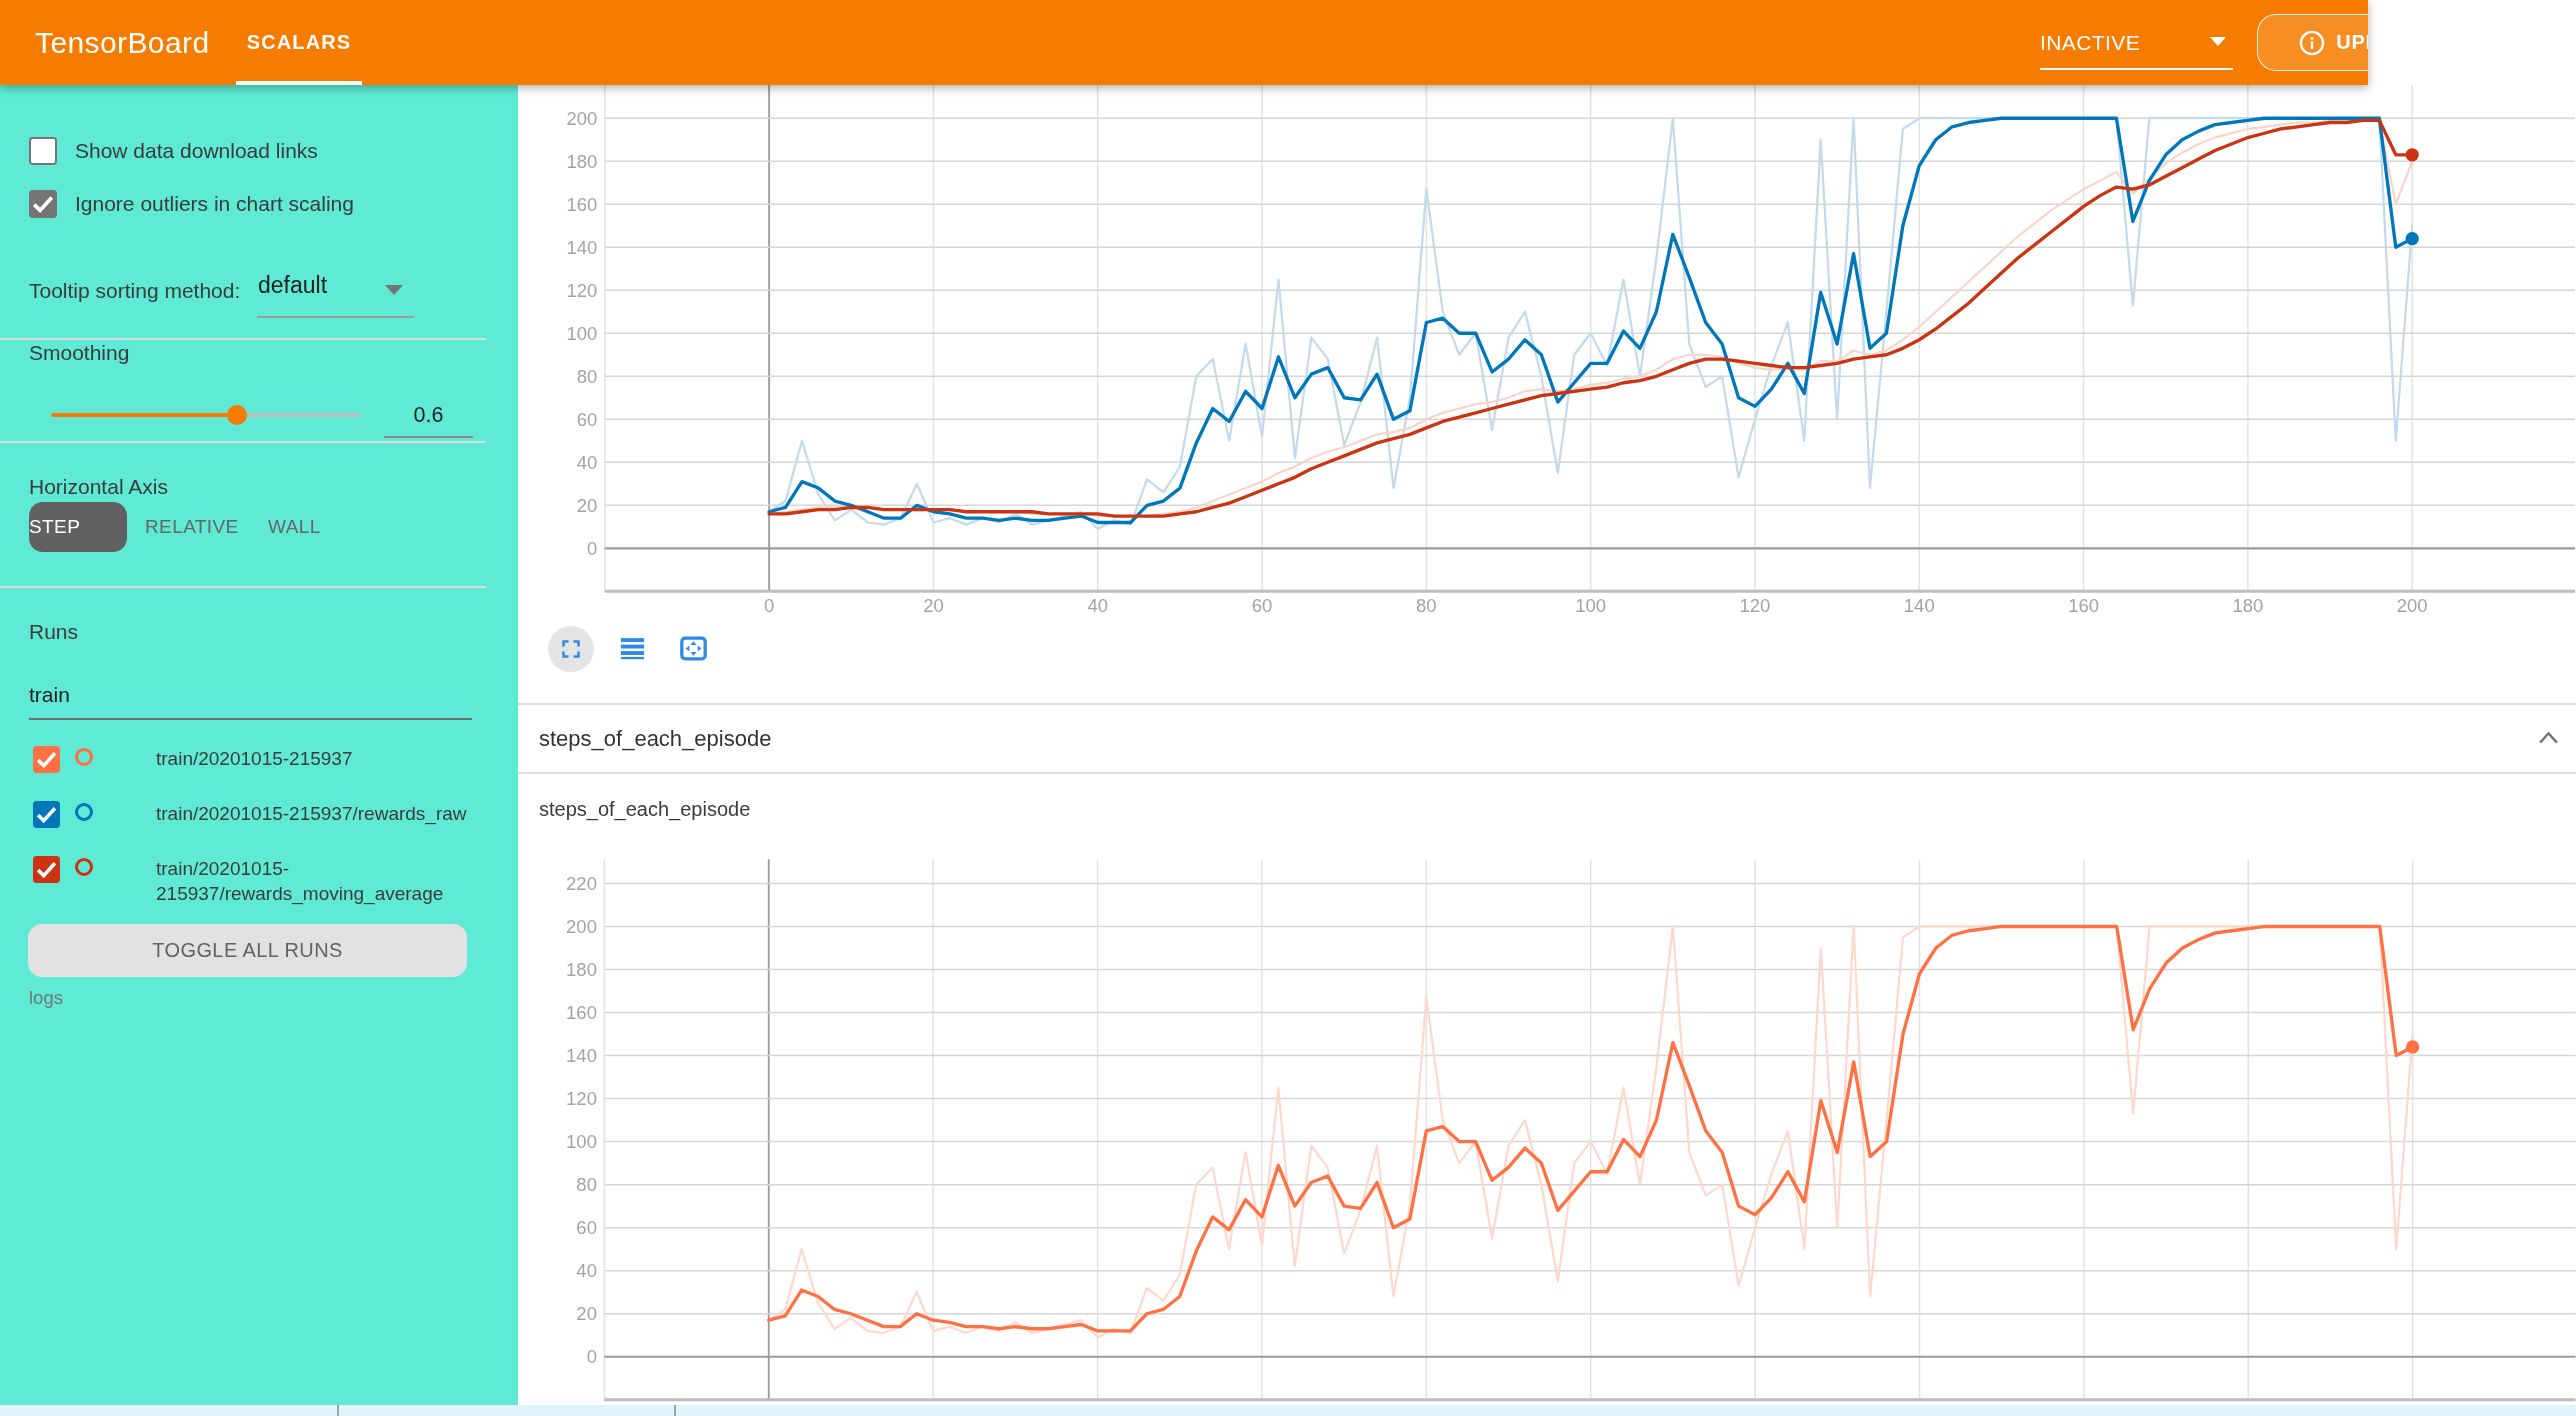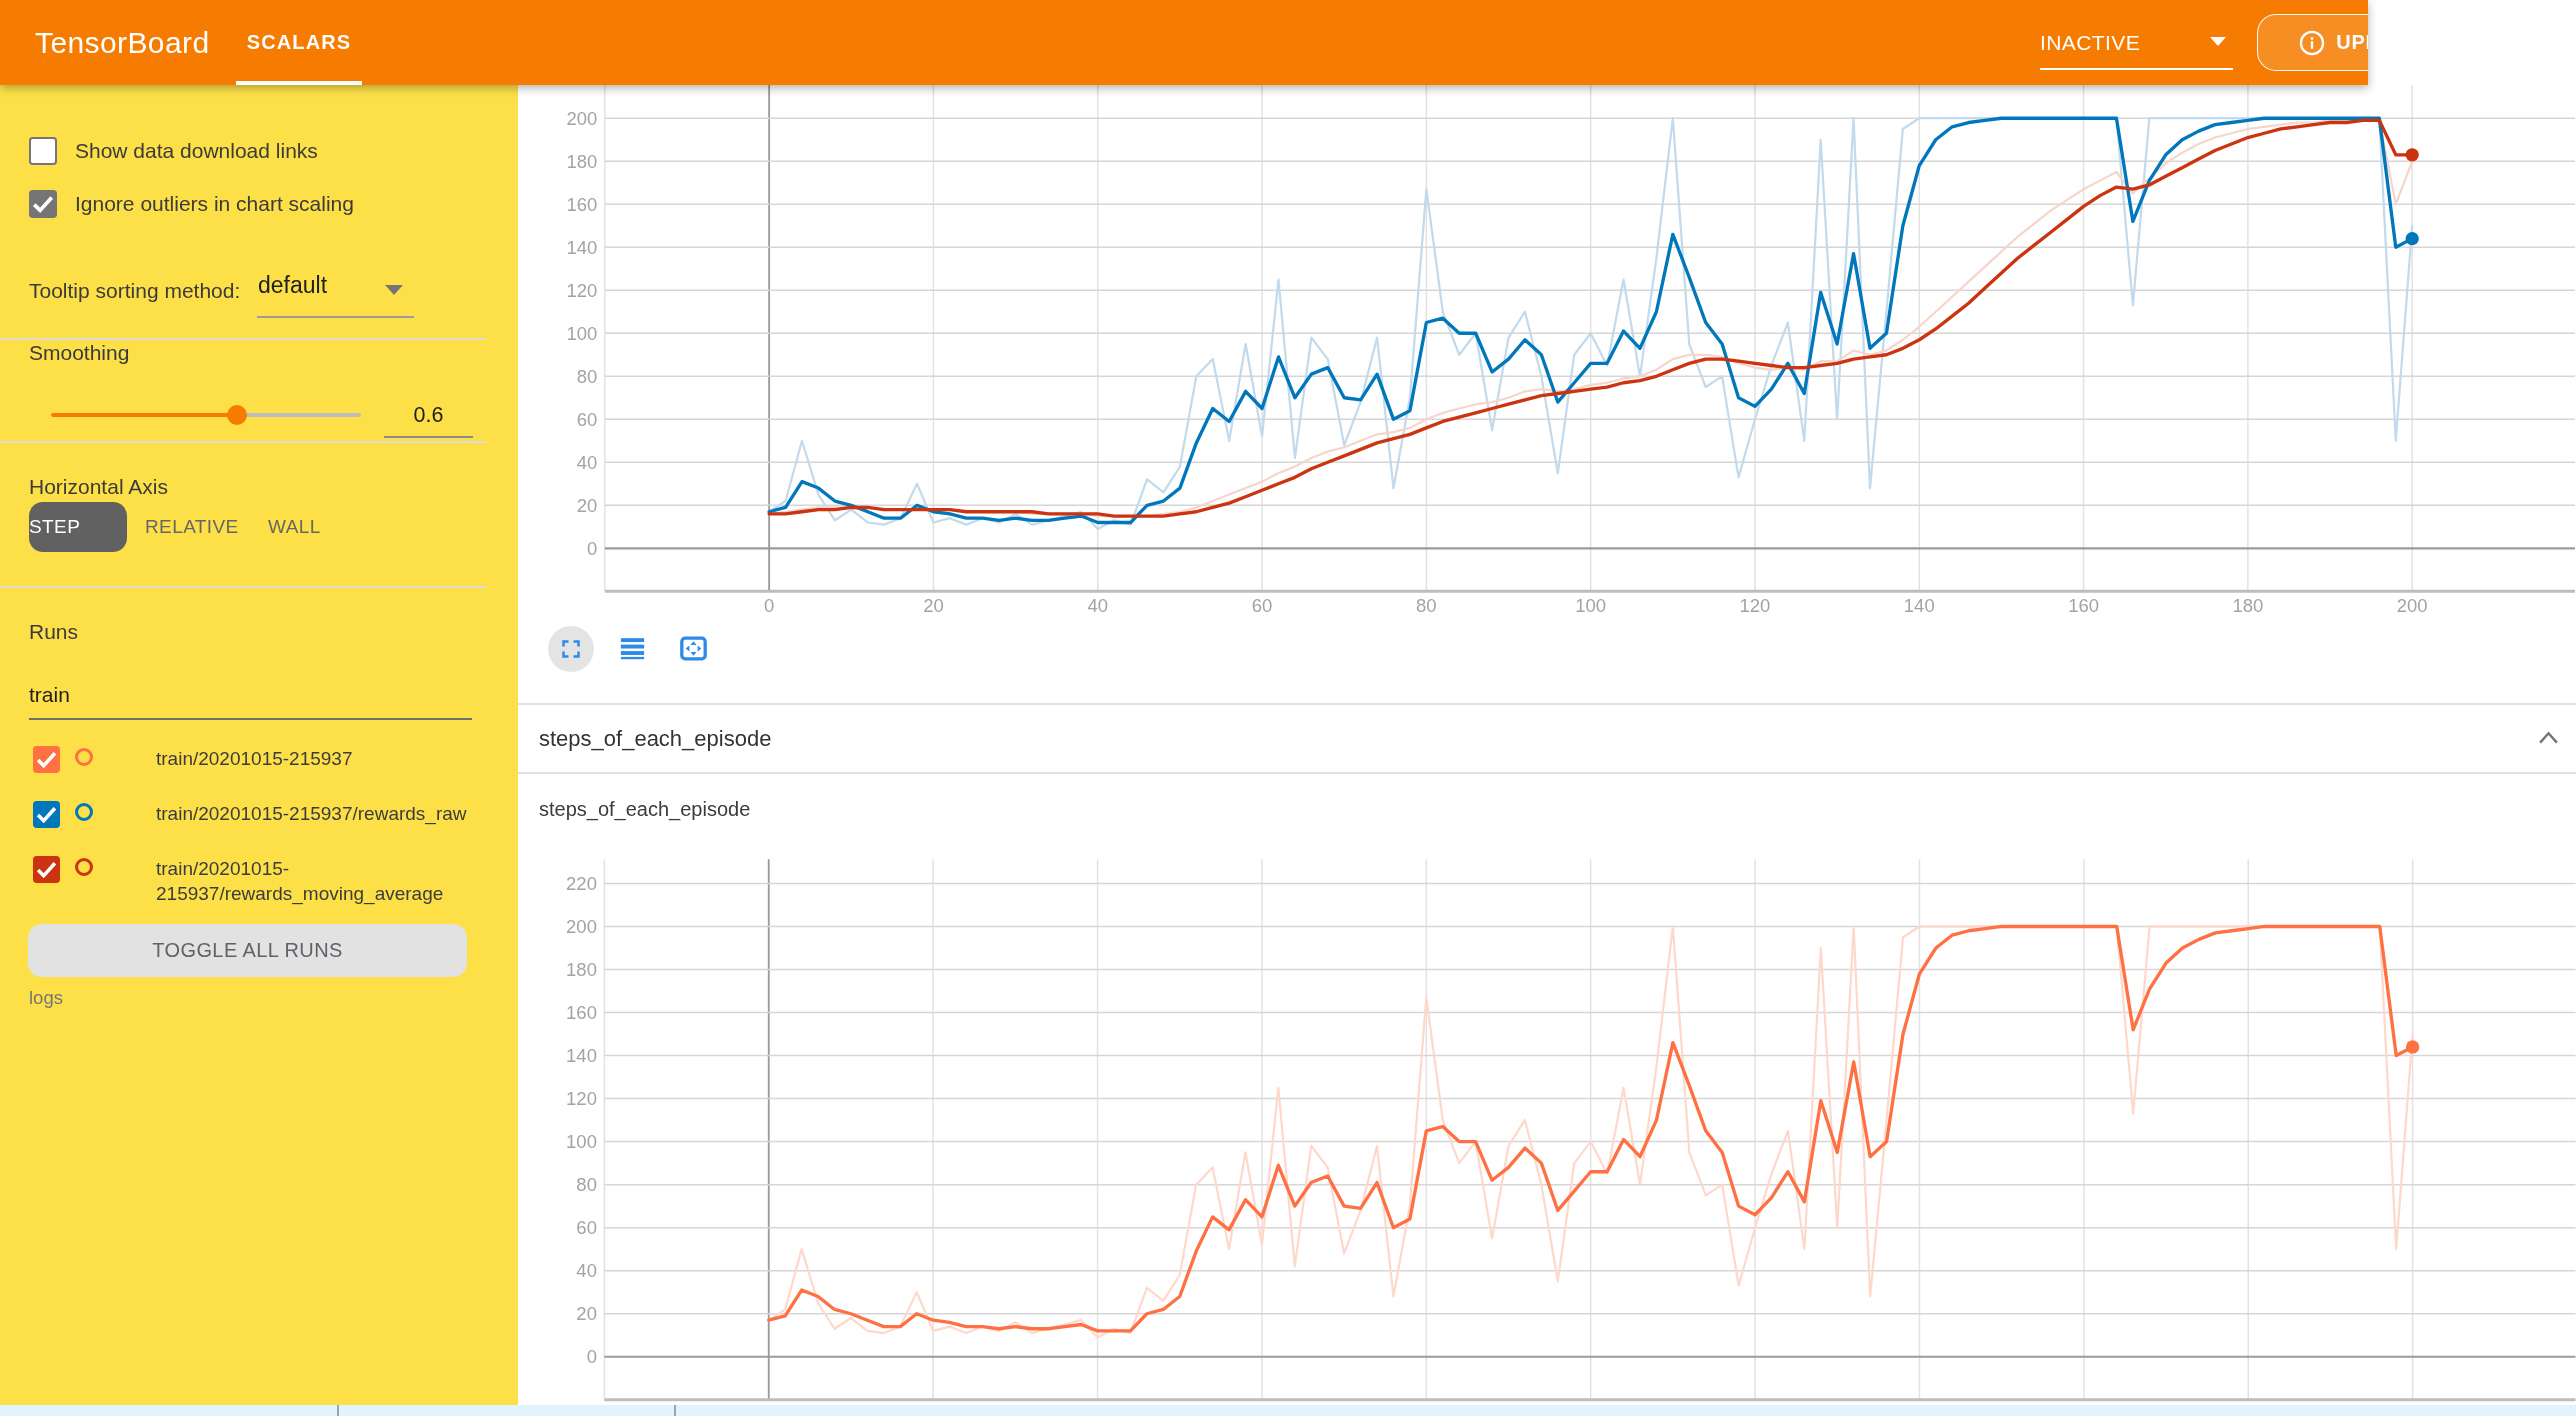--- a/index.html
+++ b/index.html
@@ -22,21 +22,21 @@
                       border-left:8.1px solid transparent; border-right:8.1px solid transparent;
                       border-top:9.6px solid #fff; }
   .upload-btn { position:absolute; left:2257px; top:14px; width:169px; height:57px;
                 border:1.5px solid rgba(255,255,255,.95); border-radius:19px;
                 background:rgba(255,255,255,.14); color:#fff; font-size:20px; font-weight:700;
                 letter-spacing:0.7px; display:flex; align-items:center; justify-content:flex-end;
                 gap:10.4px; cursor:pointer; }
   .hdr-icon { position:absolute; top:23px; width:39px; height:39px; cursor:pointer; }
 
   
-  .sidebar { position:absolute; left:0; top:85px; width:518px; height:1331px; background:#fde047; }
+  .sidebar { position:absolute; left:0; top:85px; width:518px; height:1331px; background:#5eead4; }
   .sb-abs { position:absolute; }
   .sb-label { color:#3b3b3b; font-size:21px; }
   .checkrow { position:absolute; left:29px; display:flex; align-items:center; gap:18px; height:33px; cursor:pointer; }
   .cbx { width:28px; height:28px; border-radius:3.7px; flex:0 0 28px; }
   .cbx.unchecked { background:#fff; border:2.2px solid #757575; }
   .cbx.checked-gray { background:#757575; }
   .cbx svg { display:block; width:100%; height:100%; }
   .divider { position:absolute; left:0; width:486px; height:1.5px; background:#dcdcdc; }
   .dd-underline { position:absolute; height:1.5px; background:#8a8a8a; }
   .caret-gray { width:0; height:0; border-left:9px solid transparent; border-right:9px solid transparent;

